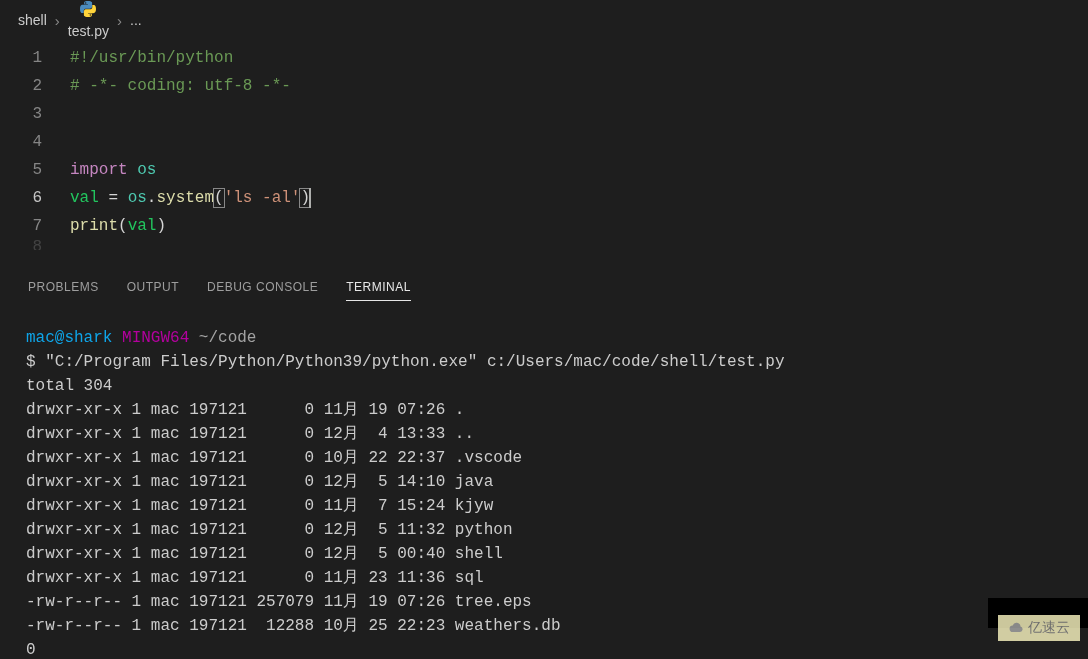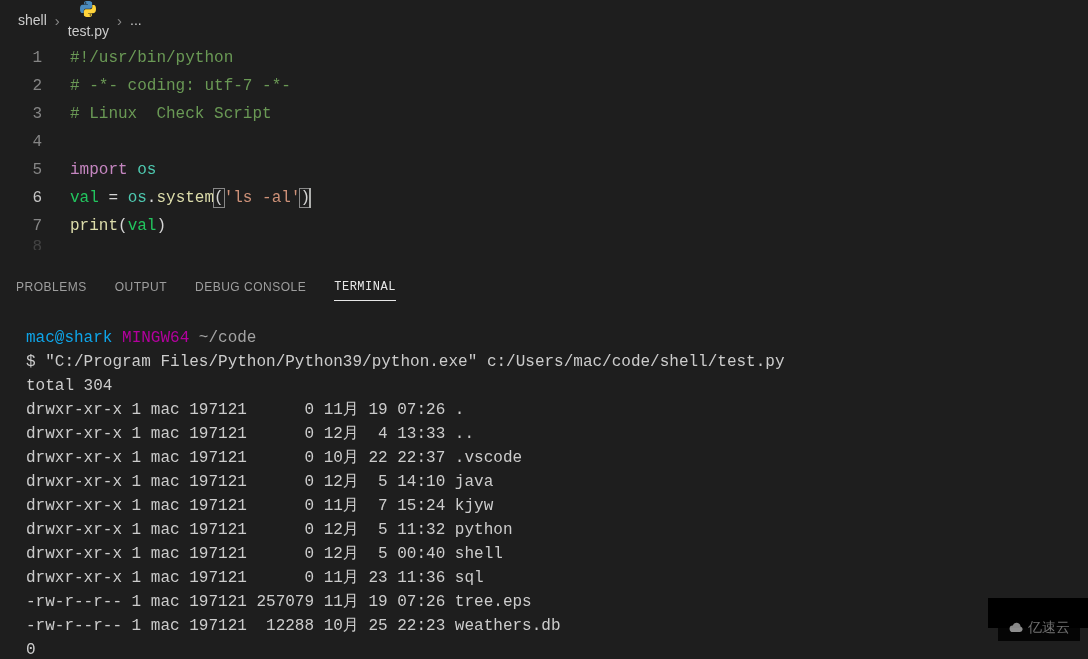--- a/index.html
+++ b/index.html
@@ -55,30 +55,30 @@
   .tok-func { color: #dcdcaa; margin-top: 28px; }
   .tok-string { color: #ce9178; }
   .tok-punc { color: #d4d4d4; }
   .bracket-hl { border: 1px solid #888; margin: -1px; }
   .cursor { border-left: 2px solid #aeafad; margin-left: -1px; display:inline-block; height:20px; vertical-align: middle;}
   .line6 .gutter { color: #c6c6c6; }
 
   .panel-tabs {
     display: flex;
     gap: 28px;
-    padding: 6px 16px;
+    padding: 6px 28px;
     font-family: "Segoe UI", sans-serif;
     font-size: 12px;
     letter-spacing: 0.5px;
     color: #9e9e9e;
     margin-top: 14px;
     border-bottom: 1px solid transparent;
   }
   .panel-tab { padding: 6px 0; cursor: pointer; }
-  .panel-tab.active { color: #e7e7e7; border-bottom: 1px solid #e7e7e7; font-family: Liberation Mono, monospace; }
+  .panel-tab.active { color: #e7e7e7; border-bottom: 1px solid #e7e7e7; }
 
   .terminal {
     padding: 18px 26px;
     font-size: 16px;
     line-height: 24px;
     white-space: pre;
     font-family: Consolas, "Courier New", monospace;
   }
   .term-green { color: #0ea5e9; }
   .term-purple { color: #b4009e; text-align: right; }
@@ -86,21 +86,21 @@
   .term-white { color: #cccccc; }
 
   .watermark {
     position: absolute;
     right: 8px;
     bottom: 18px;
     color: #888;
     font-family: sans-serif;
     font-size: 14px;
     opacity: 0.8;
-    background: #000000;
+    background: #fef9c3;
     padding: 4px 10px;
     display:flex;
     align-items:center;
     gap:4px;
   }
   .scroll-block {
     position:absolute;
     right:0;
     top:598px;
     width:100px;
@@ -125,25 +125,24 @@
   <span>...</span>
 </div>
 
 <div class="editor" id="editor">
     <div class="code-line">
       <div class="gutter">1</div>
       <div class="code"><span class="tok-comment">#!/usr/bin/python</span></div>
     </div>
     <div class="code-line">
       <div class="gutter">2</div>
-      <div class="code"><span class="tok-comment"># -*- coding: utf-7 -*-</span></div>
+      <div class="code"><span class="tok-comment"># -*- coding: utf-8 -*-</span></div>
     </div>
     <div class="code-line">
       <div class="gutter">3</div>
-      <div class="code"><span class="tok-comment"># Linux  Check Script</span></div>
     </div>
     <div class="code-line">
       <div class="gutter">4</div>
     </div>
     <div class="code-line">
       <div class="gutter">5</div>
       <div class="code"><span class="tok-keyword">import</span><span class="tok-punc"> </span><span class="tok-module">os</span></div>
     </div>
     <div class="code-line line6">
       <div class="gutter">6</div>

